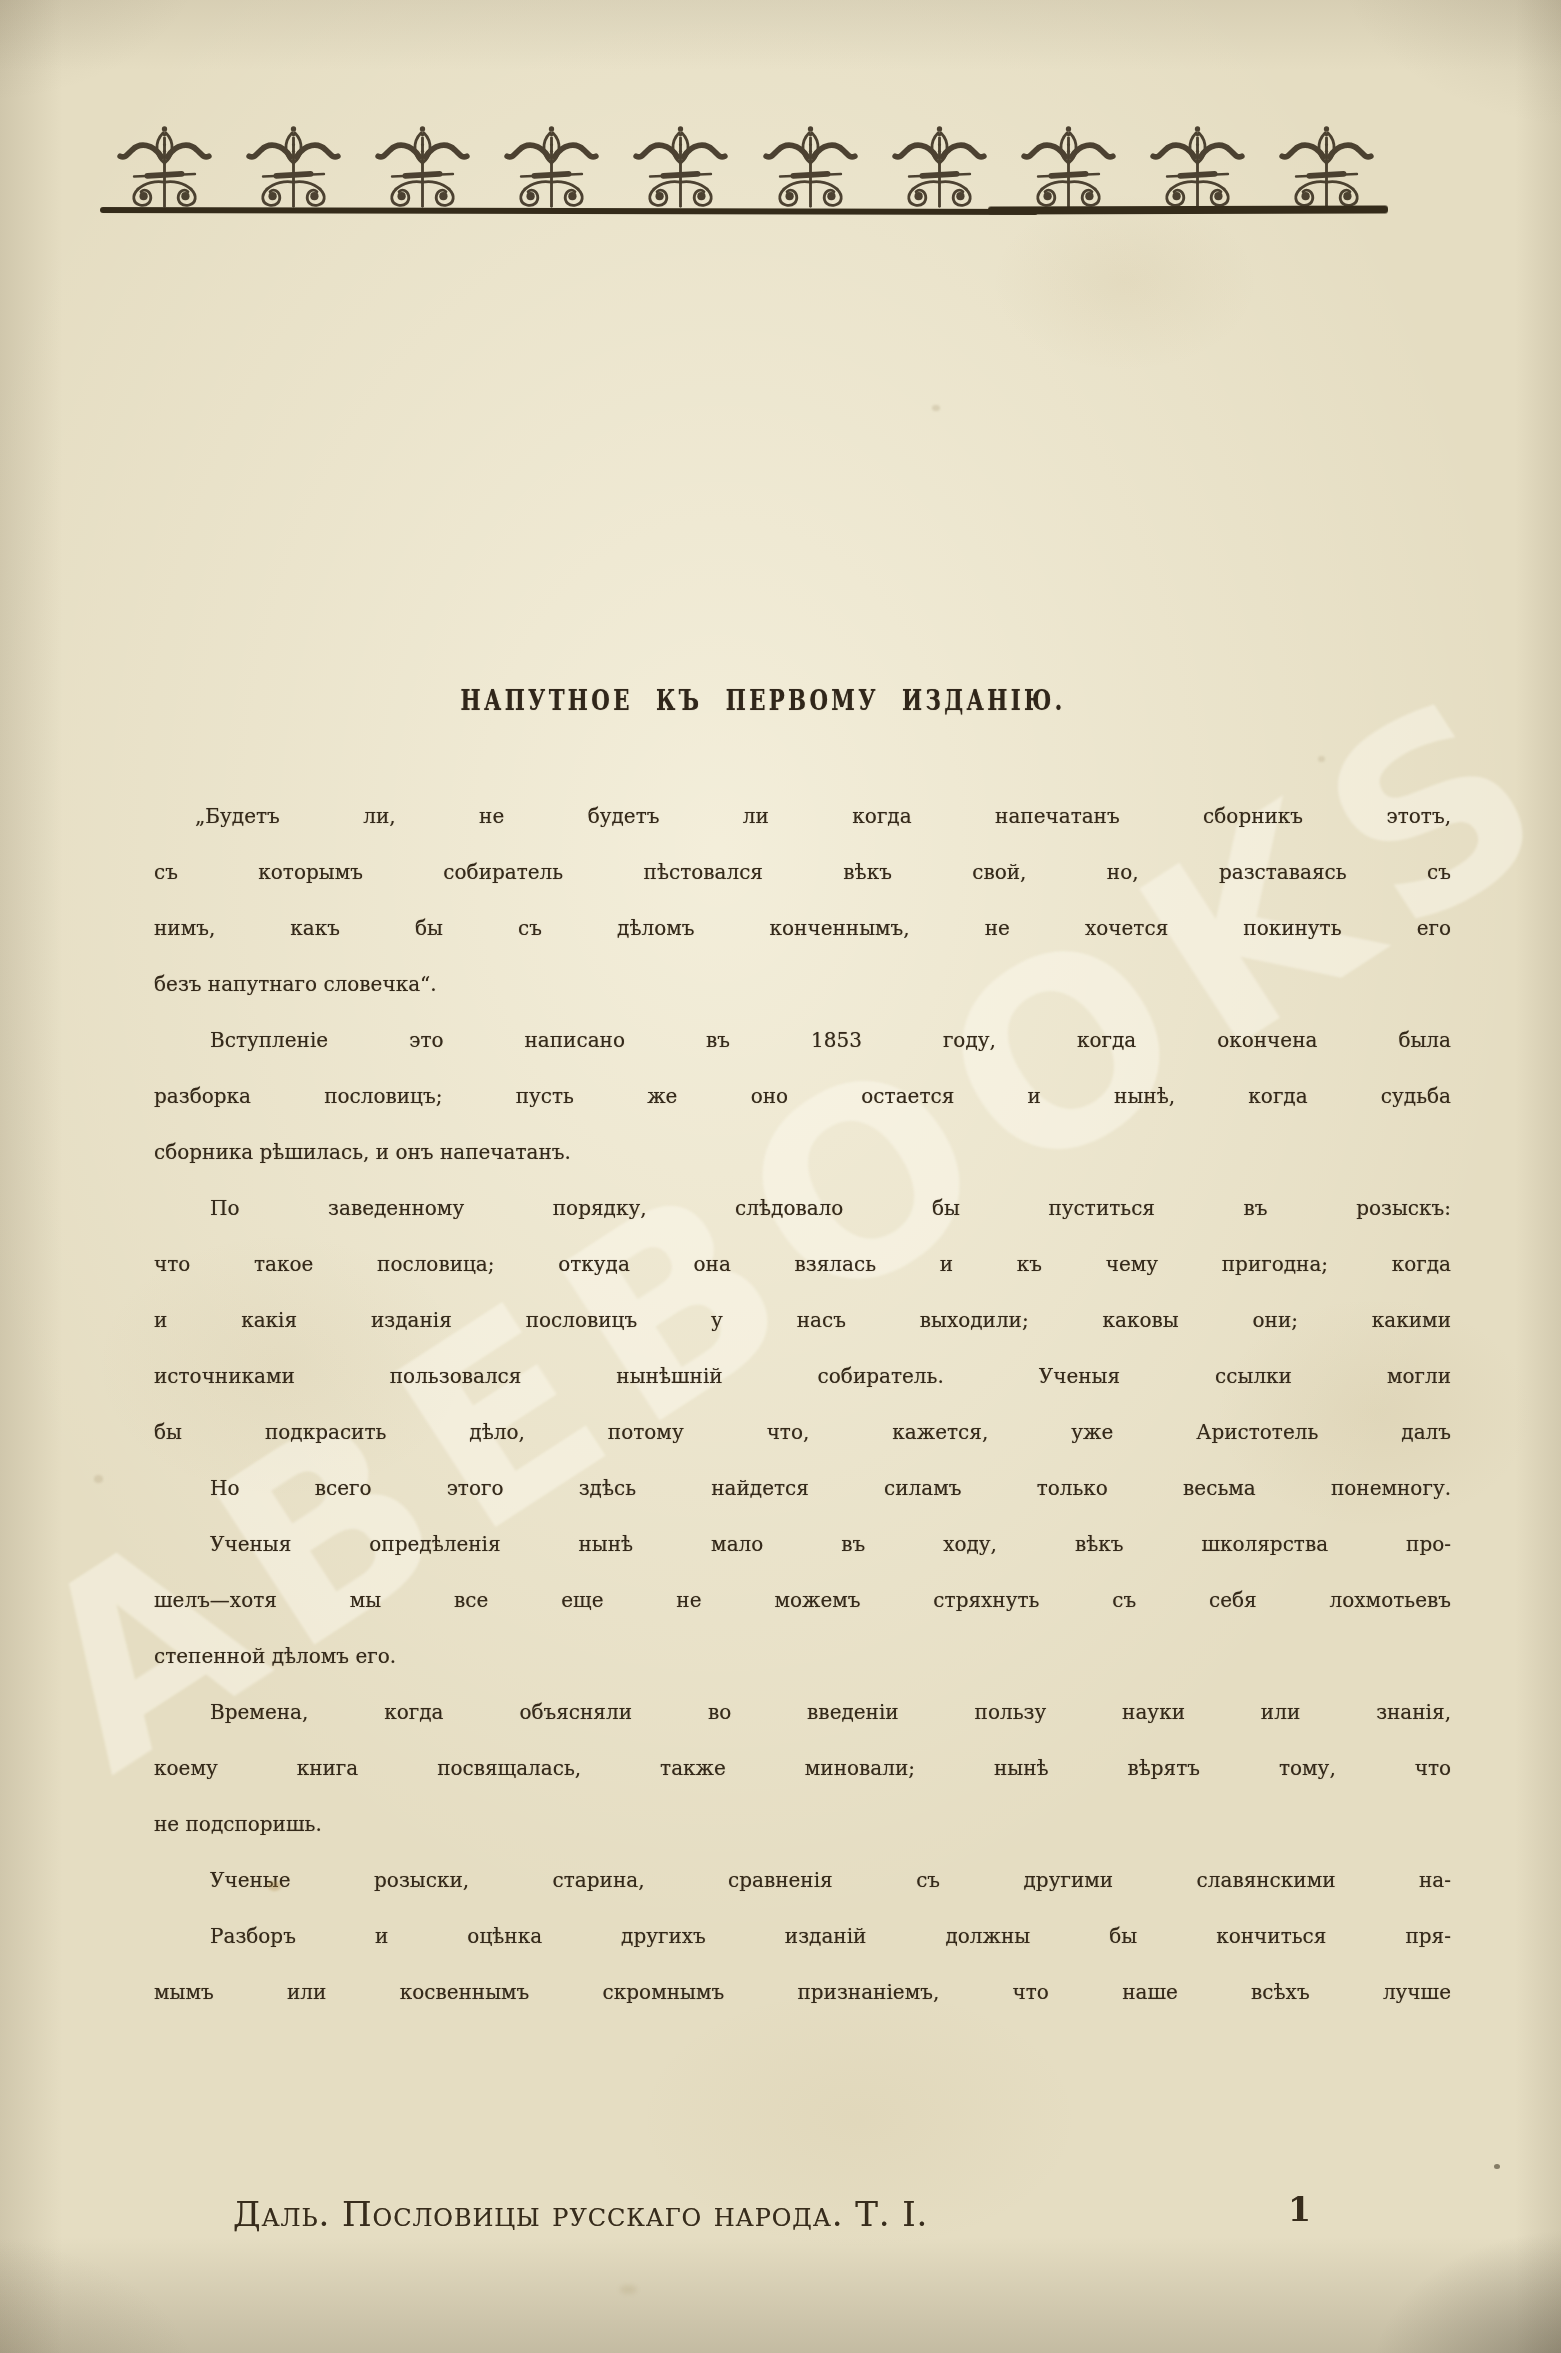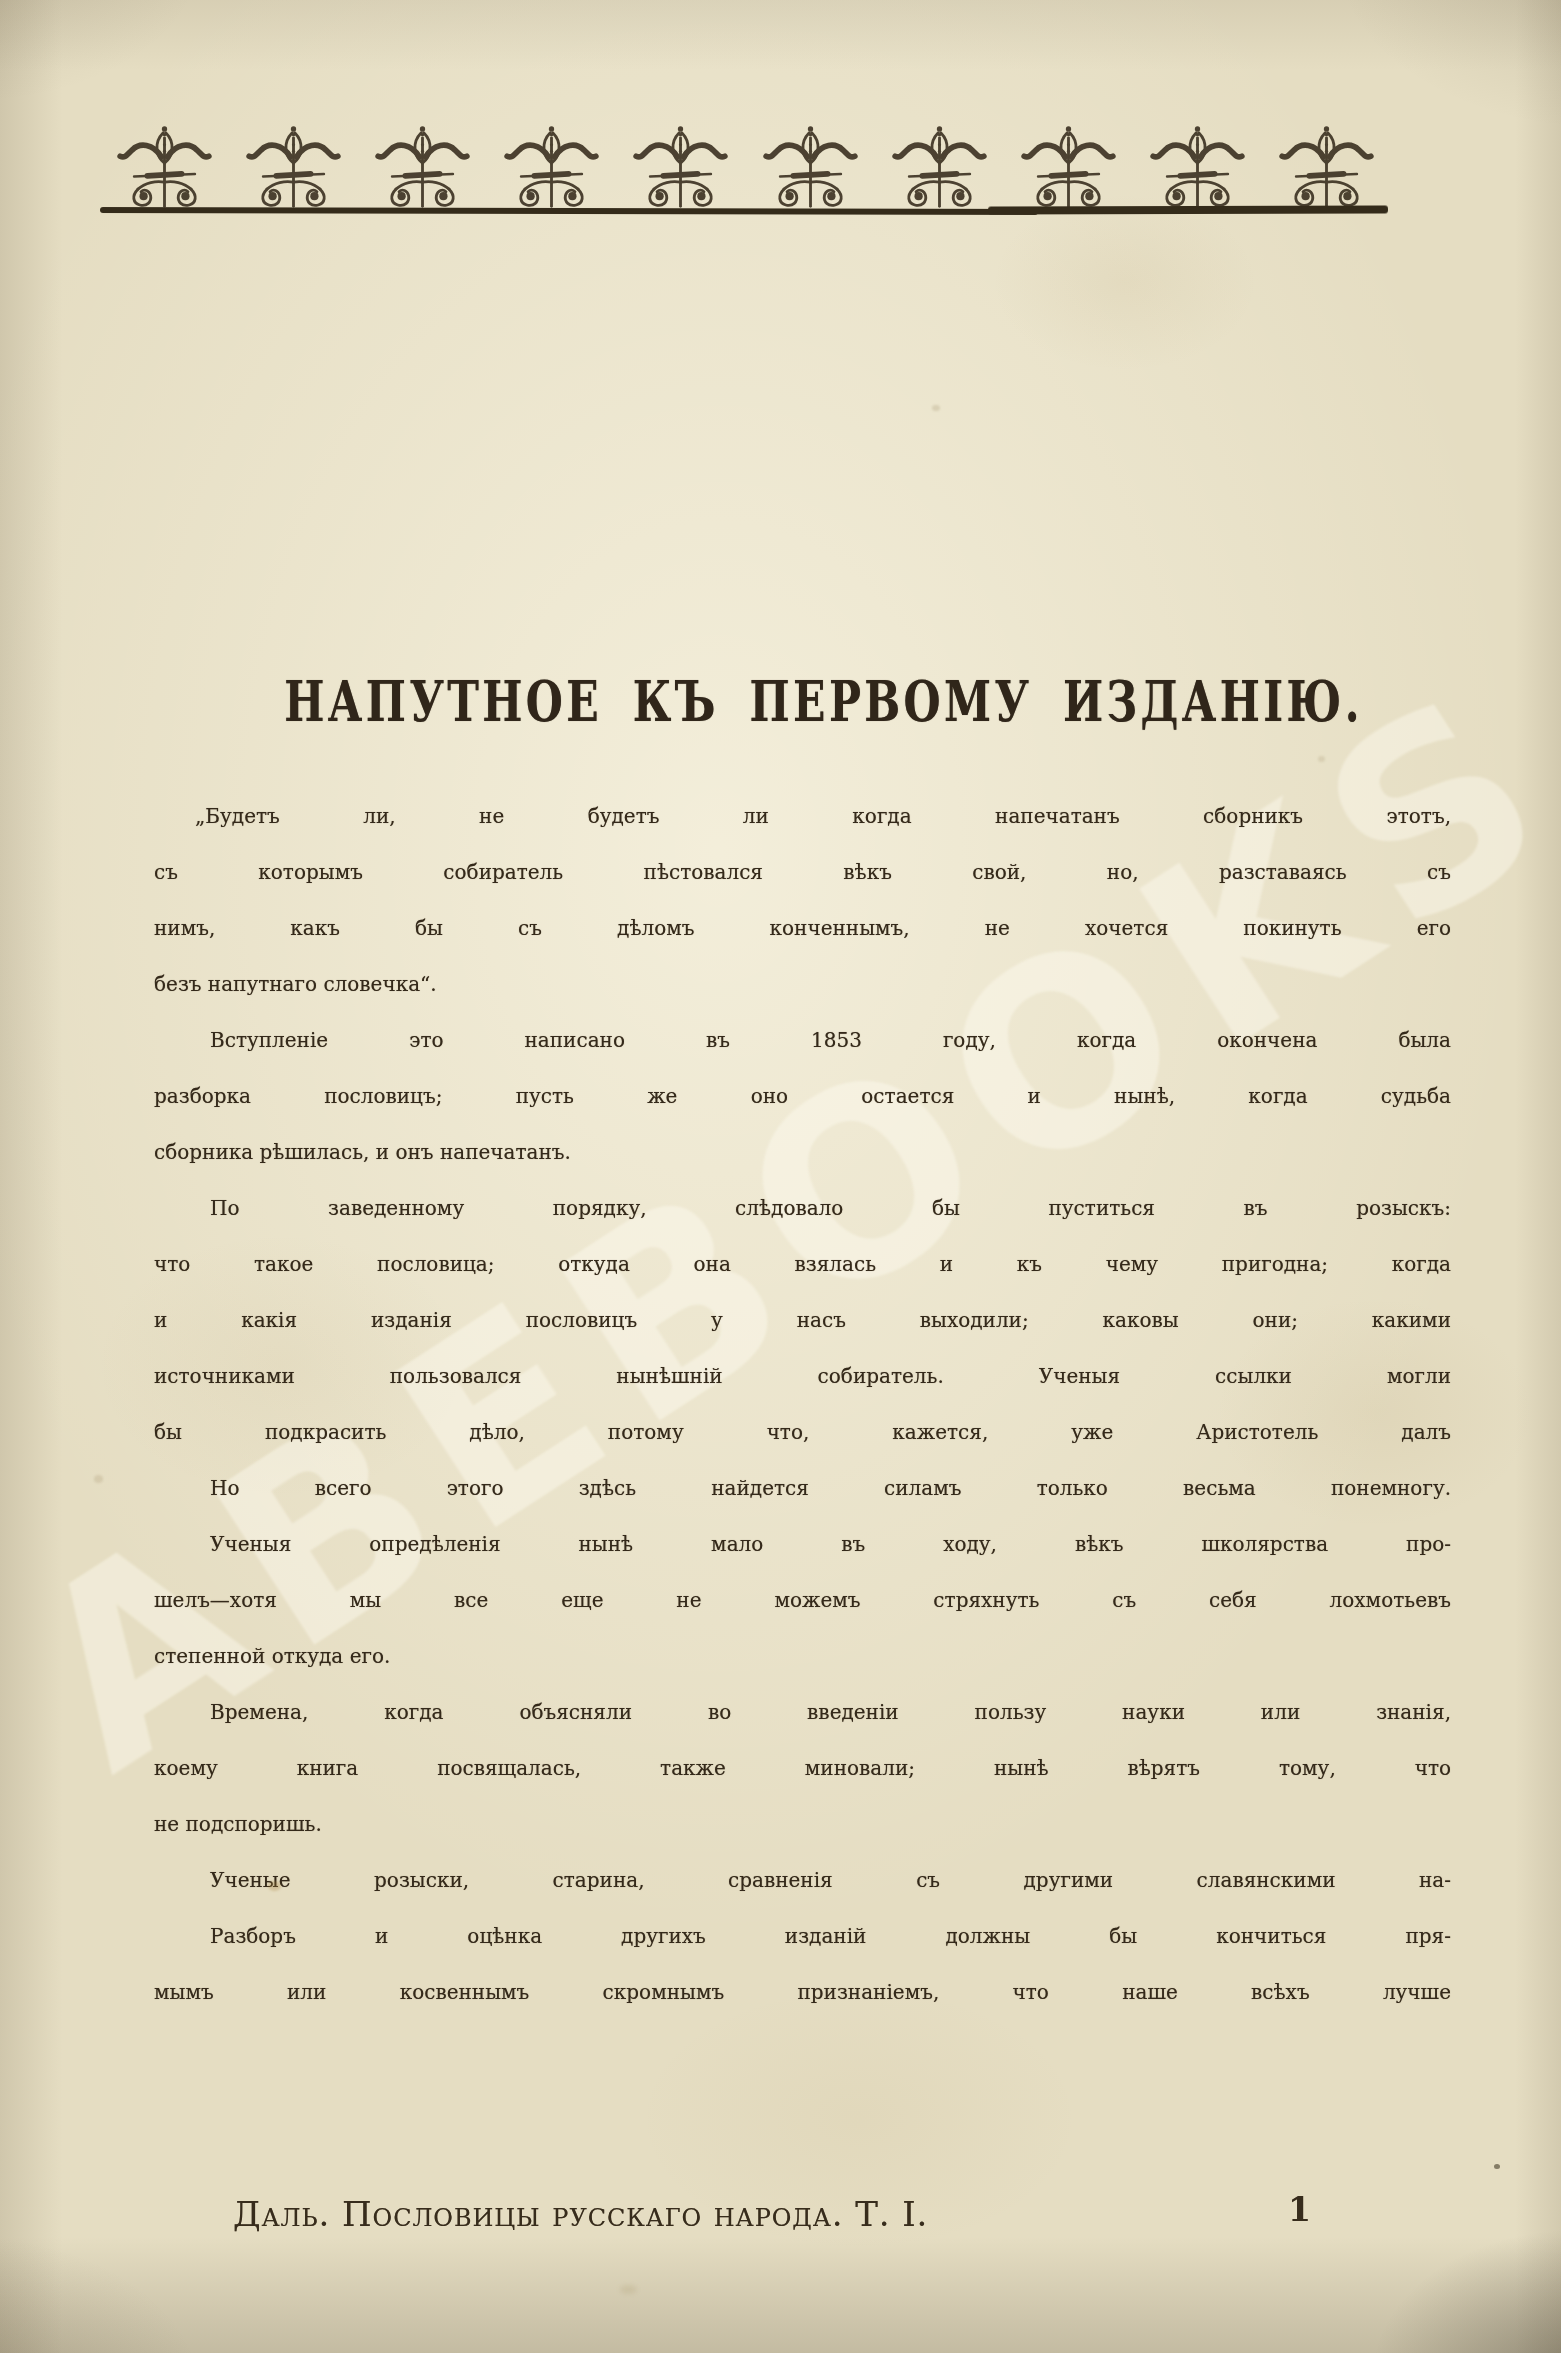--- a/index.html
+++ b/index.html
@@ -33,21 +33,21 @@
     filter:blur(0.3px);
   }
   .orn{width:95px;height:84px;display:block;opacity:0.92;}
   .rule{position:absolute;background:#342b1a;border-radius:3.2px;filter:blur(0.3px);}
   .rule-a{left:100px;top:208px;width:938px;height:5.7px;transform:rotate(0.12deg);}
   .rule-b{left:988px;top:206px;width:400px;height:7.6px;transform:rotate(-0.15deg);}
 
   
   .title{
     position:absolute;left:114px;top:679px;width:1298px;margin:0;
-    text-align:left;font-size:56px;font-weight:700;line-height:44px;
+    text-align:center;font-size:28px;font-weight:700;line-height:44px;
     color:#30261a;white-space:nowrap;
   }
   .title span{
     display:inline-block;transform:scaleX(0.76);transform-origin:center;
     letter-spacing:4.4px;word-spacing:16.5px;
     text-shadow:0 0 0.9px rgba(48,38,26,0.6);
   }
 
   
   .body-text{
@@ -327,21 +327,21 @@
     <div class="line">разборка пословицъ; пусть же оно остается и нынѣ, когда судьба</div>
     <div class="line short">сборника рѣшилась, и онъ напечатанъ.</div>
     <div class="line indent">По заведенному порядку, слѣдовало бы пуститься въ розыскъ:</div>
     <div class="line">что такое пословица; откуда она взялась и къ чему пригодна; когда</div>
     <div class="line">и какія изданія пословицъ у насъ выходили; каковы они; какими</div>
     <div class="line">источниками пользовался нынѣшній собиратель. Ученыя ссылки могли</div>
     <div class="line">бы подкрасить дѣло, потому что, кажется, уже Аристотель далъ</div>
     <div class="line indent">Но всего этого здѣсь найдется силамъ только весьма понемногу.</div>
     <div class="line indent">Ученыя опредѣленія нынѣ мало въ ходу, вѣкъ школярства про-</div>
     <div class="line">шелъ—хотя мы все еще не можемъ стряхнуть съ себя лохмотьевъ</div>
-    <div class="line short">степенной откуда его.</div>
+    <div class="line short">степенной дѣломъ его.</div>
     <div class="line indent">Времена, когда объясняли во введеніи пользу науки или знанія,</div>
     <div class="line">коему книга посвящалась, также миновали; нынѣ вѣрятъ тому, что</div>
     <div class="line short">не подспоришь.</div>
     <div class="line indent">Ученые розыски, старина, сравненія съ другими славянскими на-</div>
     <div class="line indent">Разборъ и оцѣнка другихъ изданій должны бы кончиться пря-</div>
     <div class="line">мымъ или косвеннымъ скромнымъ признаніемъ, что наше всѣхъ лучше</div>
   </div>
 
   <div class="footer-caption">Даль. Пословицы русскаго народа. Т. I.</div>
   <div class="footer-page">1</div>

